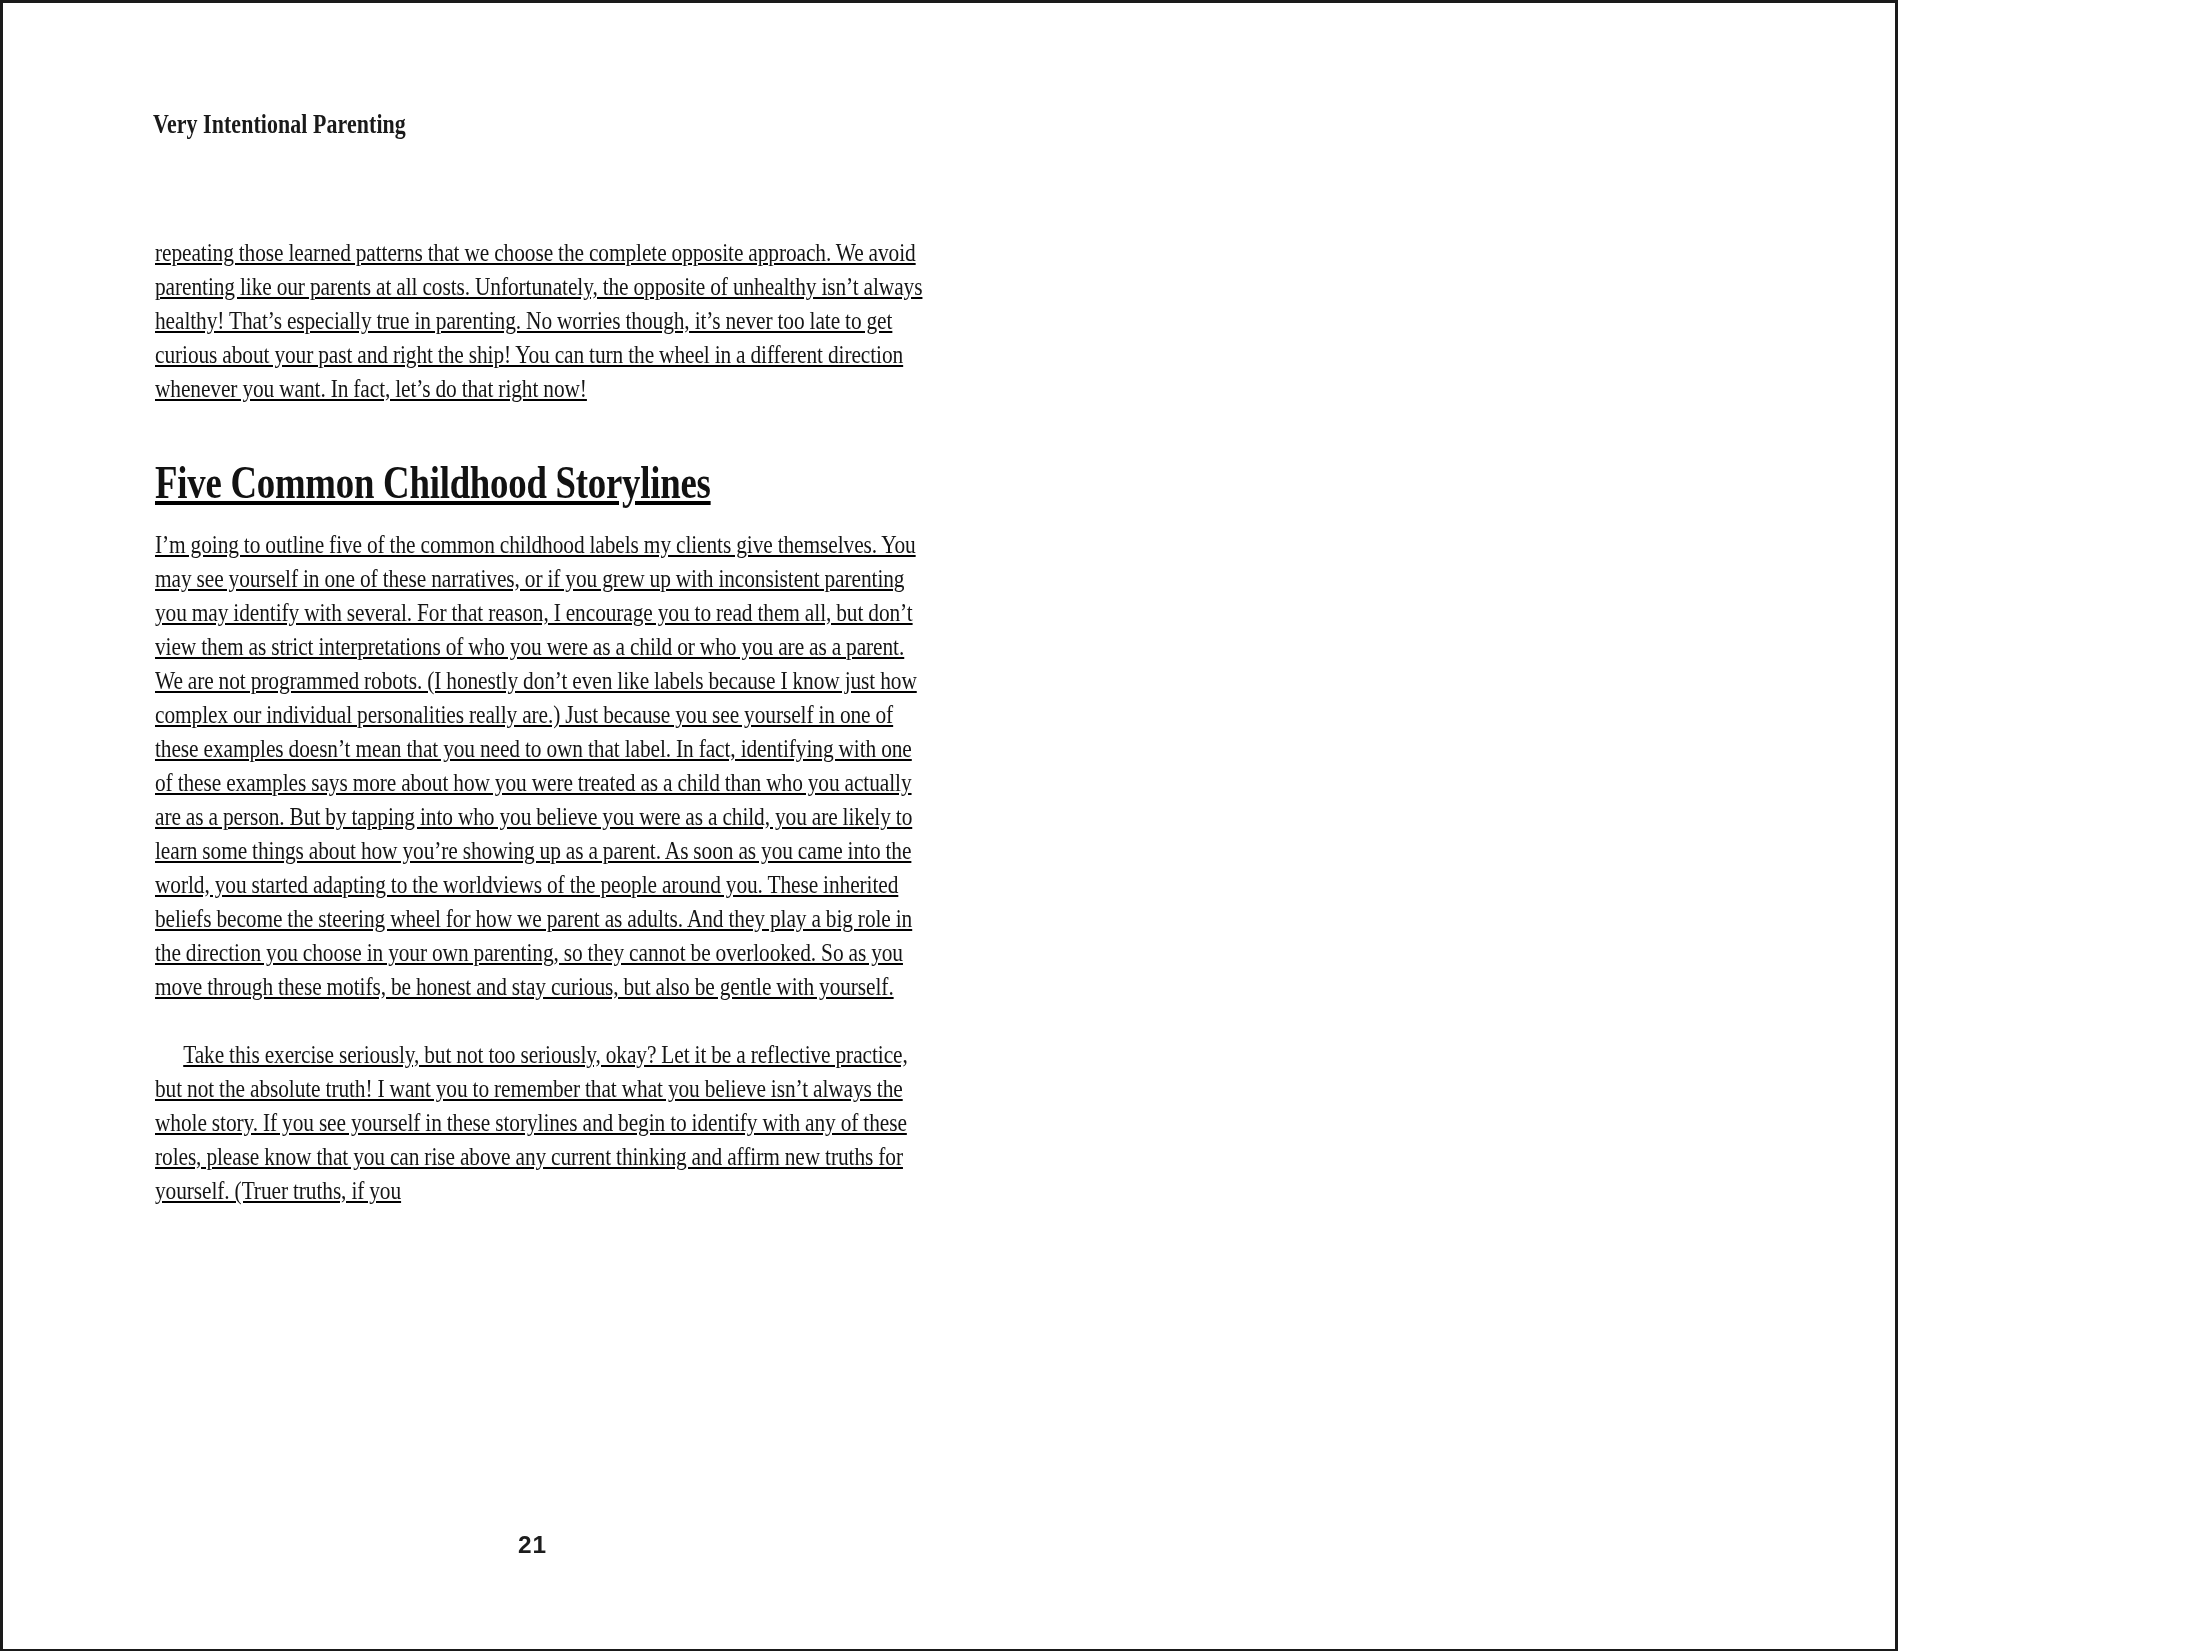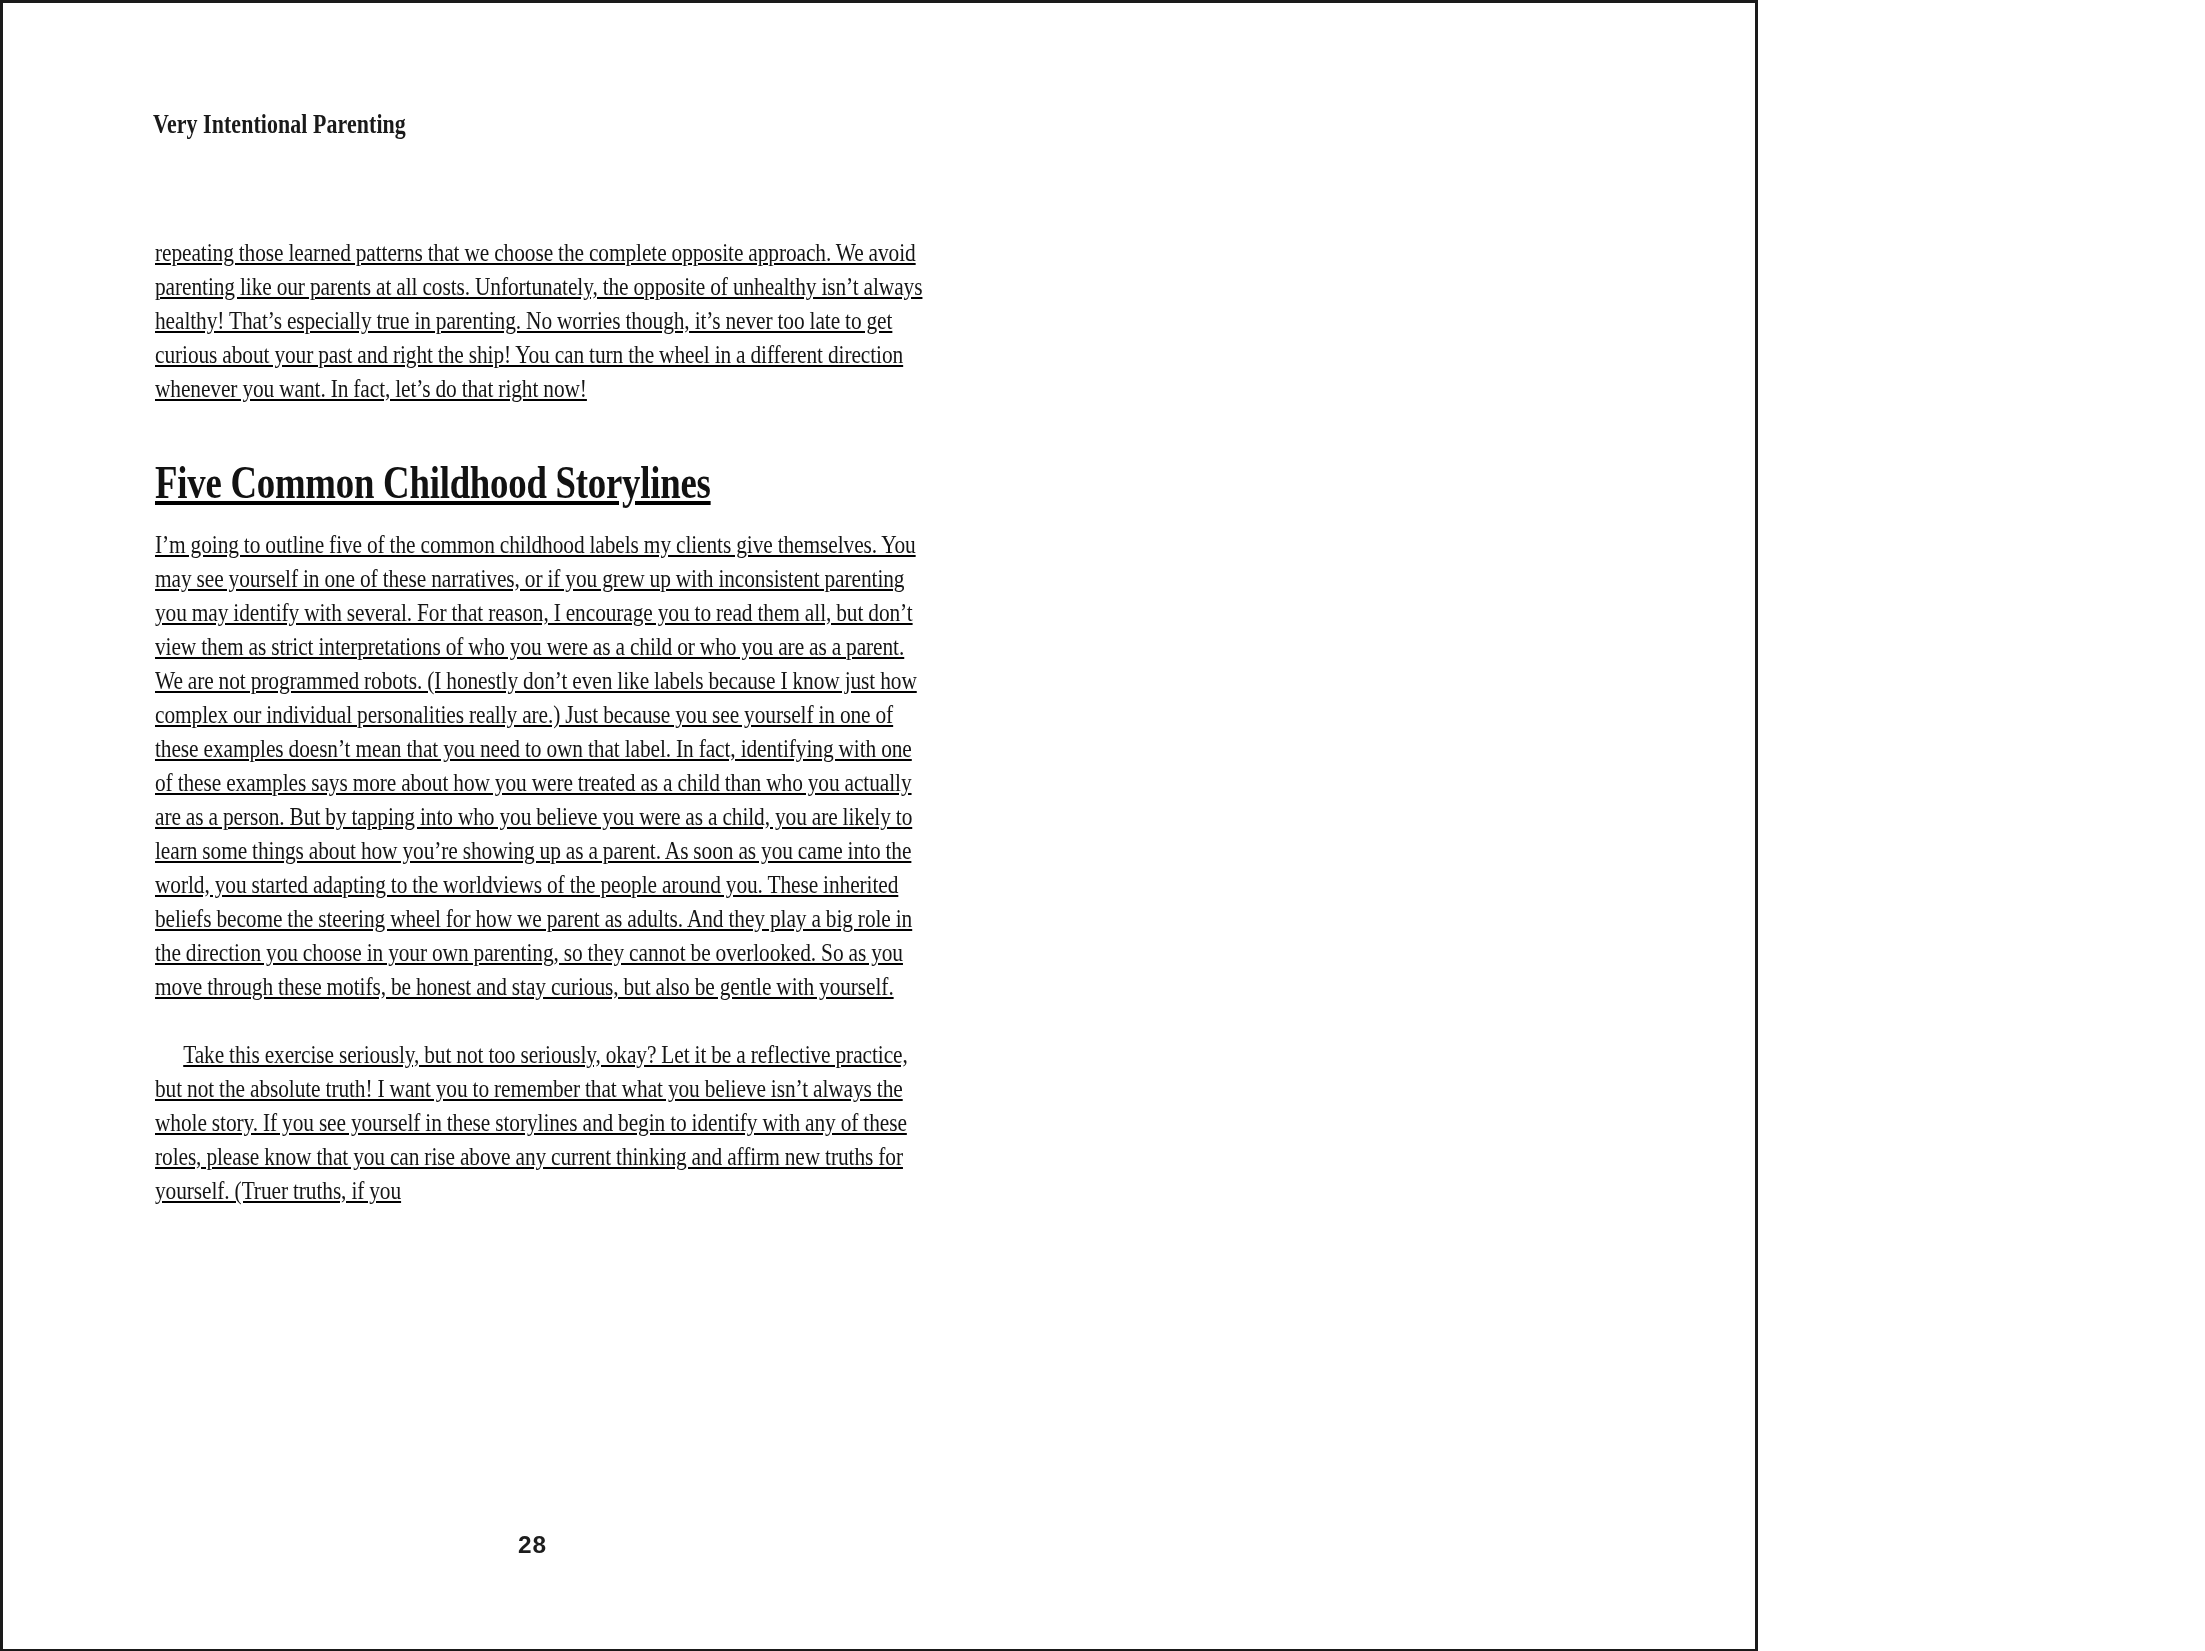--- a/index.html
+++ b/index.html
@@ -3,21 +3,21 @@
 <meta charset="utf-8">
 <style>
   html, body {
     margin: 0;
     padding: 0;
     background: #ffffff;
   }
 
   #spread {
     position: relative;
-    width: 1758px;
+    width: 1898px;
     height: 1652px;
     background: #ffffff;
     box-sizing: border-box;
     border: 3.7px solid #1a1a1a;
     overflow: hidden;
     font-family: "Liberation Serif", "DejaVu Serif", serif;
   }
 
   .page {
     position: absolute;
@@ -124,21 +124,21 @@
       <div class="sp-after-h2"></div>
 
       <p class="body">I’m going to outline five of the common childhood labels my clients give themselves. You may see yourself in one of these narratives, or if you grew up with inconsistent parenting you may identify with several. For that reason, I encourage you to read them all, but don’t view them as strict interpretations of who you were as a child or who you are as a parent. We are not programmed robots. (I honestly don’t even like labels because I know just how complex our individual personalities really are.) Just because you see yourself in one of these examples doesn’t mean that you need to own that label. In fact, identifying with one of these examples says more about how you were treated as a child than who you actually are as a person. But by tapping into who you believe you were as a child, you are likely to learn some things about how you’re showing up as a parent. As soon as you came into the world, you started adapting to the worldviews of the people around you. These inherited beliefs become the steering wheel for how we parent as adults. And they play a big role in the direction you choose in your own parenting, so they cannot be overlooked. So as you move through these motifs, be honest and stay curious, but also be gentle with yourself.</p>
 
       <div class="gap-para"></div>
 
       <p class="body indented">Take this exercise seriously, but not too seriously, okay? Let it be a reflective practice, but not the absolute truth! I want you to remember that what you believe isn’t always the whole story. If you see yourself in these storylines and begin to identify with any of these roles, please know that you can rise above any current thinking and affirm new truths for yourself. (Truer truths, if you</p>
 
     </div>
 
-    <div class="folio folio-left">28</div>
+    <div class="folio folio-left">21</div>
   </div>
 
   <div class="page page-right">
 
     
 
     
 
     
   </div>

